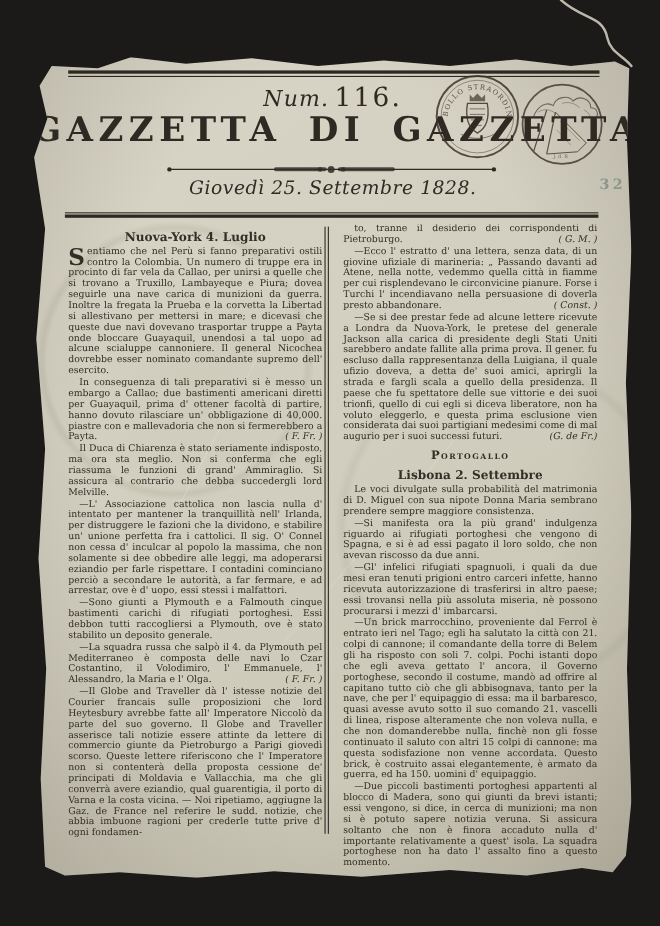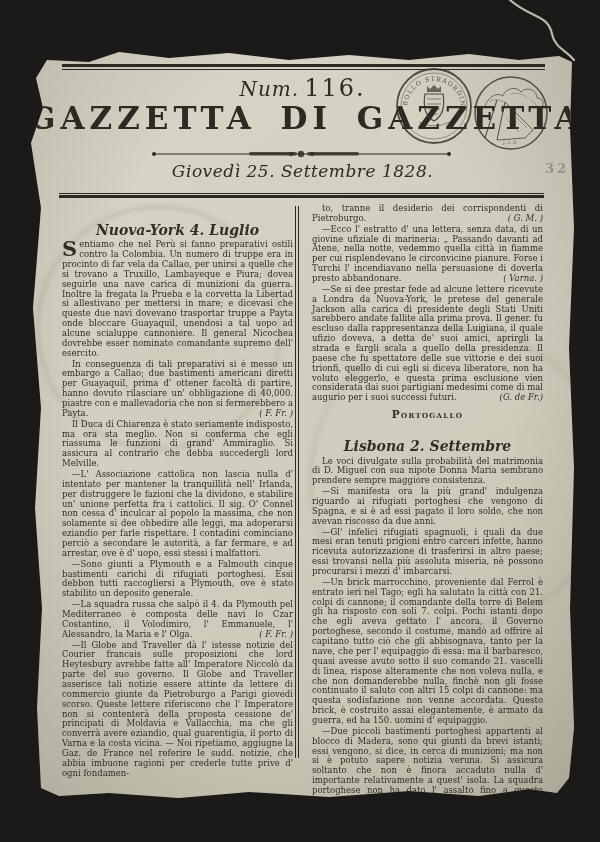--- a/index.html
+++ b/index.html
@@ -55,21 +55,21 @@
   .col-left{margin-right:19px;}
   .col-divider{position:absolute;left:266px;top:158px;height:552px;width:2px;
     border-left:1px solid #2c2822;border-right:1px solid #2c2822;}
   .para{margin:0 0 1px 0;text-indent:10px;}
   .para.has-drop{text-indent:0;}
   .dropcap{float:left;font-size:21px;line-height:15px;font-weight:600;
     margin:1px 2px 0 0;}
   .sig{float:right;font-style:italic;margin-left:6px;}
   .sec{margin:5px 0 2px 0;text-align:center;}
   .sec-title{font-variant:small-caps;font-weight:700;font-size:10.5px;letter-spacing:1.3px;}
-  .sec-dateline{font-style:italic;font-weight:600;font-size:14px;margin-top:18px;}
+  .sec-dateline{font-weight:600;font-size:11px;margin-top:6px;}
   
   .stamps-overlay{position:absolute;left:385px;top:58px;width:190px;height:110px;pointer-events:none;}
   .thread-overlay{position:absolute;left:470px;top:0;width:110px;height:72px;pointer-events:none;}
 </style>
 </head>
 <body>
 
 <svg class="thread-overlay" viewBox="0 0 110 72">
   <path d="M 40 0 C 60 18, 78 14, 82 34 C 85 48, 96 50, 104 60" fill="none" stroke="#d8d4c6" stroke-width="2.2" opacity="0.85" stroke-linecap="round"></path>
 </svg>
@@ -115,21 +115,21 @@
         <p class="para has-drop"><span class="dropcap">S</span>entiamo che nel Perù si fanno preparativi ostili contro la Colombia. Un numero di truppe era in procinto di far vela da Callao, per unirsi a quelle che si trovano a Truxillo, Lambayeque e Piura; dovea seguirle una nave carica di munizioni da guerra. Inoltre la fregata la Prueba e la corvetta la Libertad si allestivano per mettersi in mare; e dicevasi che queste due navi dovevano trasportar truppe a Payta onde bloccare Guayaquil, unendosi a tal uopo ad alcune scialuppe cannoniere. Il general Nicochea dovrebbe esser nominato comandante supremo dell' esercito.</p>
         <p class="para">In conseguenza di tali preparativi si è messo un embargo a Callao; due bastimenti americani diretti per Guayaquil, prima d' ottener facoltà di partire, hanno dovuto rilasciare un' obbligazione di 40,000. piastre con e mallevadoria che non si fermerebbero a Payta.<span class="sig">( F. Fr. )</span></p>
         <p class="para">Il Duca di Chiarenza è stato seriamente indisposto, ma ora sta meglio. Non si conferma che egli riassuma le funzioni di grand' Ammiraglio. Si assicura al contrario che debba succedergli lord Melville.</p>
         <p class="para">—L' Associazione cattolica non lascia nulla d' intentato per mantener la tranquillità nell' Irlanda, per distruggere le fazioni che la dividono, e stabilire un' unione perfetta fra i cattolici. Il sig. O' Connel non cessa d' inculcar al popolo la massima, che non solamente si dee obbedire alle leggi, ma adoperarsi eziandio per farle rispettare. I contadini cominciano perciò a secondare le autorità, a far fermare, e ad arrestar, ove è d' uopo, essi stessi i malfattori.</p>
         <p class="para">—Sono giunti a Plymouth e a Falmouth cinque bastimenti carichi di rifugiati portoghesi. Essi debbon tutti raccogliersi a Plymouth, ove è stato stabilito un deposito generale.</p>
         <p class="para">—La squadra russa che salpò il 4. da Plymouth pel Mediterraneo è composta delle navi lo Czar Costantino, il Volodimiro, l' Emmanuele, l' Alessandro, la Maria e l' Olga.<span class="sig">( F. Fr. )</span></p>
         <p class="para">—Il Globe and Traveller dà l' istesse notizie del Courier francais sulle proposizioni che lord Heytesbury avrebbe fatte all' Imperatore Niccolò da parte del suo governo. Il Globe and Traveller asserisce tali notizie essere attinte da lettere di commercio giunte da Pietroburgo a Parigi giovedì scorso. Queste lettere riferiscono che l' Imperatore non si contenterà della proposta cessione de' principati di Moldavia e Vallacchia, ma che gli converrà avere eziandio, qual guarentigia, il porto di Varna e la costa vicina. — Noi ripetiamo, aggiugne la Gaz. de France nel referire le sudd. notizie, che abbia imbuone ragioni per crederle tutte prive d' ogni fondamen-</p>
       </div>
     <div class="col col-right">
         <p class="para">to, tranne il desiderio dei corrispondenti di Pietroburgo.<span class="sig">( G. M. )</span></p>
-        <p class="para">—Ecco l' estratto d' una lettera, senza data, di un giovine ufiziale di marineria: „ Passando davanti ad Atene, nella notte, vedemmo quella città in fiamme per cui risplendevano le circonvicine pianure. Forse i Turchi l' incendiavano nella persuasione di doverla presto abbandonare.<span class="sig">( Varna. )</span></p>
+        <p class="para">—Ecco l' estratto d' una lettera, senza data, di un giovine ufiziale di marineria: „ Passando davanti ad Atene, nella notte, vedemmo quella città in fiamme per cui risplendevano le circonvicine pianure. Forse i Turchi l' incendiavano nella persuasione di doverla presto abbandonare.<span class="sig">( Const. )</span></p>
         <p class="para">—Se si dee prestar fede ad alcune lettere ricevute a Londra da Nuova-York, le pretese del generale Jackson alla carica di presidente degli Stati Uniti sarebbero andate fallite alla prima prova. Il gener. fu escluso dalla rappresentanza della Luigiana, il quale ufizio doveva, a detta de' suoi amici, aprirgli la strada e fargli scala a quello della presidenza. Il paese che fu spettatore delle sue vittorie e dei suoi trionfi, quello di cui egli si diceva liberatore, non ha voluto eleggerlo, e questa prima esclusione vien considerata dai suoi partigiani medesimi come di mal augurio per i suoi successi futuri.<span class="sig">(G. de Fr.)</span></p>
         <div class="sec">
           <div class="sec-title">Portogallo</div>
           <div class="sec-dateline">Lisbona 2. Settembre</div>
         </div>
         <p class="para">Le voci divulgate sulla probabilità del matrimonia di D. Miguel con sua nipote Donna Maria sembrano prendere sempre maggiore consistenza.</p>
         <p class="para">—Si manifesta ora la più grand' indulgenza riguardo ai rifugiati portoghesi che vengono di Spagna, e si è ad essi pagato il loro soldo, che non avevan riscosso da due anni.</p>
         <p class="para">—Gl' infelici rifugiati spagnuoli, i quali da due mesi eran tenuti prigioni entro carceri infette, hanno ricevuta autorizzazione di trasferirsi in altro paese; essi trovansi nella più assoluta miseria, nè possono procurarsi i mezzi d' imbarcarsi.</p>
         <p class="para">—Un brick marrocchino, proveniente dal Ferrol è entrato ieri nel Tago; egli ha salutato la città con 21. colpi di cannone; il comandante della torre di Belem gli ha risposto con soli 7. colpi. Pochi istanti dopo che egli aveva gettato l' ancora, il Governo portoghese, secondo il costume, mandò ad offrire al capitano tutto ciò che gli abbisognava, tanto per la nave, che per l' equipaggio di essa: ma il barbaresco, quasi avesse avuto sotto il suo comando 21. vascelli di linea, rispose alteramente che non voleva nulla, e che non domanderebbe nulla, finchè non gli fosse continuato il saluto con altri 15 colpi di cannone: ma questa sodisfazione non venne accordata. Questo brick, è costruito assai elegantemente, è armato da guerra, ed ha 150. uomini d' equipaggio.</p>
         <p class="para">—Due piccoli bastimenti portoghesi appartenti al blocco di Madera, sono qui giunti da brevi istanti; essi vengono, si dice, in cerca di munizioni; ma non si è potuto sapere notizia veruna. Si assicura soltanto che non è finora accaduto nulla d' importante relativamente a quest' isola. La squadra portoghese non ha dato l' assalto fino a questo momento.</p>

